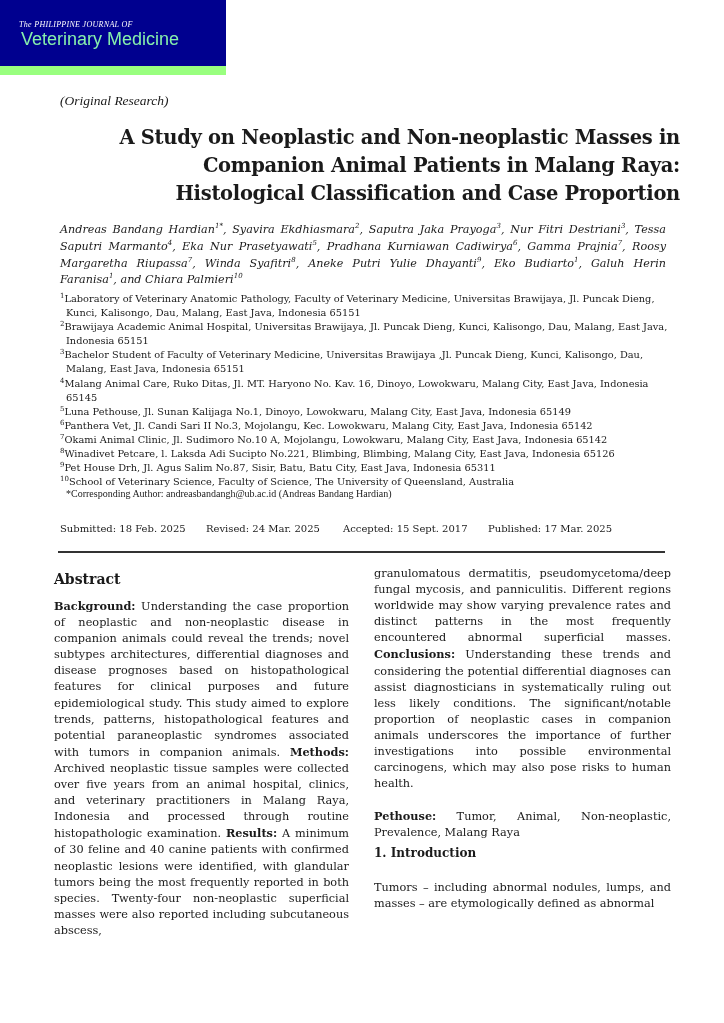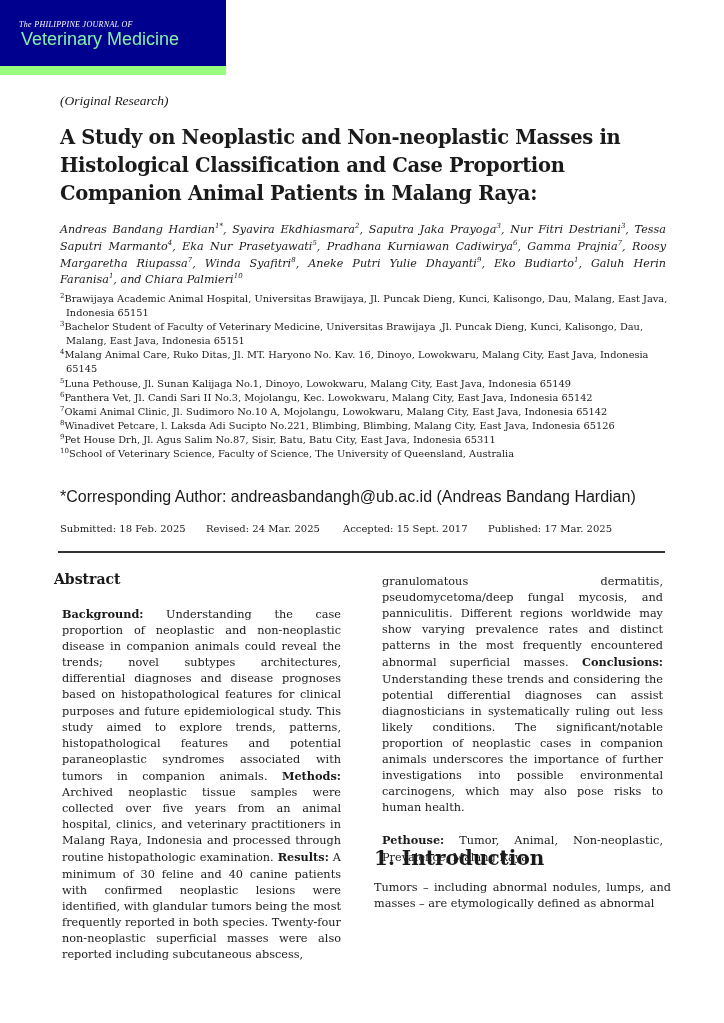--- a/index.html
+++ b/index.html
@@ -8,59 +8,60 @@
   .banner { position:absolute; left:0; top:0; width:226px; height:66px; background:#00008f; }
   .banner-stripe { position:absolute; left:0; top:66px; width:226px; height:9px; background:#99ff7f; }
   .banner .sub { position:absolute; left:19px; top:20px; font-family:"Liberation Serif", serif;
                  font-style:italic; font-weight:normal; font-size:8px; color:#ffffff; letter-spacing:0.3px; }
   .banner .main { position:absolute; left:21px; top:29px; font-family:"Liberation Sans", sans-serif;
                   font-size:18px; color:#86efac; }
   .type { position:absolute; left:60px; top:93px; font-family:"Liberation Serif", serif;
           font-style:italic; font-size:13.5px; }
   .title { position:absolute; left:60px; top:124px; width:620px; font-family:"DejaVu Serif", serif;
            font-weight:bold; font-size:19.5px; line-height:28px; letter-spacing:-0.3px; }
-  .title div { white-space:nowrap; }
+  .title div { white-space:nowrap;text-align:right; }
   .authors { position:absolute; left:60px; top:222px; width:606px; font-family:"DejaVu Serif", serif;
              font-style:italic; font-size:11.2px; line-height:16.8px; text-align:justify; }
   .authors sup, .aff sup { font-size:7px; vertical-align:super; line-height:0; }
   .affs { position:absolute; left:60px; top:292px; width:620px; font-family:"DejaVu Serif", serif;
           font-size:9.8px; line-height:14.1px; }
   .aff { text-indent:-6px; padding-left:6px; }
-  .corr { position:absolute; left:60px; top:488px; font-family:Liberation Sans, sans-serif; font-size:16px; }
+  .corr { position:absolute; left:66px; top:488px; font-family:Liberation Serif, serif; font-size:10px; }
   .dates { position:absolute; left:60px; top:515px; width:620px; font-family:"DejaVu Serif", serif; font-size:10px; }
   .dates span { position:absolute; white-space:nowrap;margin-top:8px; }
   .rule { position:absolute; left:58px; top:551px; width:607px; height:2px; background:#333; }
   .col { position:absolute; font-family:"DejaVu Serif", serif; font-size:11.3px; line-height:16.1px;
          text-align:justify; }
   .col.left { left:54px; top:598px; width:295px; }
   .col.right { left:374px; top:566px; width:297px; }
   .heading { position:absolute; font-family:"DejaVu Serif", serif; font-weight:bold; font-size:14px; }
   .col b { font-weight:bold; }
-  p { margin:8px; }
+  p { margin:0; }
 </style>
 </head>
 <body>
 
 <div class="banner">
   <div class="sub">The PHILIPPINE JOURNAL OF</div>
   <div class="main">Veterinary Medicine</div>
 </div>
 <div class="banner-stripe"></div>
 
 <div class="type">(Original Research)</div>
 
 <div class="title">
   <div>A Study on Neoplastic and Non-neoplastic Masses in</div>
+  <div>Companion Animal Patients in Malang Raya:</div>
   <div>Histological Classification and Case Proportion</div>
-  <div>Companion Animal Patients in Malang Raya:</div>
 </div>
 
 <div class="authors" id="authors"><span>Andreas Bandang Hardian</span><sup>1*</sup>, <span>Syavira Ekdhiasmara</span><sup>2</sup>, <span>Saputra Jaka Prayoga</span><sup>3</sup>, <span>Nur Fitri Destriani</span><sup>3</sup>, <span>Tessa Saputri Marmanto</span><sup>4</sup>, <span>Eka Nur Prasetyawati</span><sup>5</sup>, <span>Pradhana Kurniawan Cadiwirya</span><sup>6</sup>, <span>Gamma Prajnia</span><sup>7</sup>, <span>Roosy Margaretha Riupassa</span><sup>7</sup>, <span>Winda Syafitri</span><sup>8</sup>, <span>Aneke Putri Yulie Dhayanti</span><sup>9</sup>, <span>Eko Budiarto</span><sup>1</sup>, <span>Galuh Herin Faranisa</span><sup>1</sup>, and <span>Chiara Palmieri</span><sup>10</sup></div>
 
 <div class="affs" id="affs">
+    <div class="aff"><sup>1</sup><span>Laboratory of Veterinary Anatomic Pathology, Faculty of Veterinary Medicine, Universitas Brawijaya, Jl. Puncak Dieng, Kunci, Kalisongo, Dau, Malang, East Java, Indonesia 65151</span></div>
     <div class="aff"><sup>2</sup><span>Brawijaya Academic Animal Hospital, Universitas Brawijaya, Jl. Puncak Dieng, Kunci, Kalisongo, Dau, Malang, East Java, Indonesia 65151</span></div>
     <div class="aff"><sup>3</sup><span>Bachelor Student of Faculty of Veterinary Medicine, Universitas Brawijaya ,Jl. Puncak Dieng, Kunci, Kalisongo, Dau, Malang, East Java, Indonesia 65151</span></div>
     <div class="aff"><sup>4</sup><span>Malang Animal Care, Ruko Ditas, Jl. MT. Haryono No. Kav. 16, Dinoyo, Lowokwaru, Malang City, East Java, Indonesia 65145</span></div>
     <div class="aff"><sup>5</sup><span>Luna Pethouse, Jl. Sunan Kalijaga No.1, Dinoyo, Lowokwaru, Malang City, East Java, Indonesia 65149</span></div>
     <div class="aff"><sup>6</sup><span>Panthera Vet, Jl. Candi Sari II No.3, Mojolangu, Kec. Lowokwaru, Malang City, East Java, Indonesia 65142</span></div>
     <div class="aff"><sup>7</sup><span>Okami Animal Clinic, Jl. Sudimoro No.10 A, Mojolangu, Lowokwaru, Malang City, East Java, Indonesia 65142</span></div>
     <div class="aff"><sup>8</sup><span>Winadivet Petcare, l. Laksda Adi Sucipto No.221, Blimbing, Blimbing, Malang City, East Java, Indonesia 65126</span></div>
     <div class="aff"><sup>9</sup><span>Pet House Drh, Jl. Agus Salim No.87, Sisir, Batu, Batu City, East Java, Indonesia 65311</span></div>
     <div class="aff"><sup>10</sup><span>School of Veterinary Science, Faculty of Science, The University of Queensland, Australia</span></div>
   </div>
@@ -80,15 +81,15 @@
 
 <div class="col left">
   <p><b>Background:</b><span> Understanding the case proportion of neoplastic and non-neoplastic disease in companion animals could reveal the trends; novel subtypes architectures, differential diagnoses and disease prognoses based on histopathological features for clinical purposes and future epidemiological study. This study aimed to explore trends, patterns, histopathological features and potential paraneoplastic syndromes associated with tumors in companion animals. </span><b>Methods:</b><span> Archived neoplastic tissue samples were collected over five years from an animal hospital, clinics, and veterinary practitioners in Malang Raya, Indonesia and processed through routine histopathologic examination. </span><b>Results:</b><span> A minimum of 30 feline and 40 canine patients with confirmed neoplastic lesions were identified, with glandular tumors being the most frequently reported in both species. Twenty-four non-neoplastic superficial masses were also reported including subcutaneous abscess,</span></p>
 </div>
 
 <div class="col right">
   <p><span>granulomatous dermatitis, pseudomycetoma/deep fungal mycosis, and panniculitis. Different regions worldwide may show varying prevalence rates and distinct patterns in the most frequently encountered abnormal superficial masses. </span><b>Conclusions:</b><span> Understanding these trends and considering the potential differential diagnoses can assist diagnosticians in systematically ruling out less likely conditions. The significant/notable proportion of neoplastic cases in companion animals underscores the importance of further investigations into possible environmental carcinogens, which may also pose risks to human health.</span></p>
   <p style="margin-top:16px;"><b>Pethouse:</b><span> Tumor, Animal, Non-neoplastic, Prevalence, Malang Raya</span></p>
 </div>
 
-<div class="heading" style="left:374px; top:846px; font-size:20px;">1. Introduction</div>
+<div class="heading" style="left:374px; top:846px; font-size:12px;">1. Introduction</div>
 
 <div class="col" style="left:374px; top:880px; width:297px;">Tumors – including abnormal nodules, lumps, and masses – are etymologically defined as abnormal</div>
 
 </body></html>

